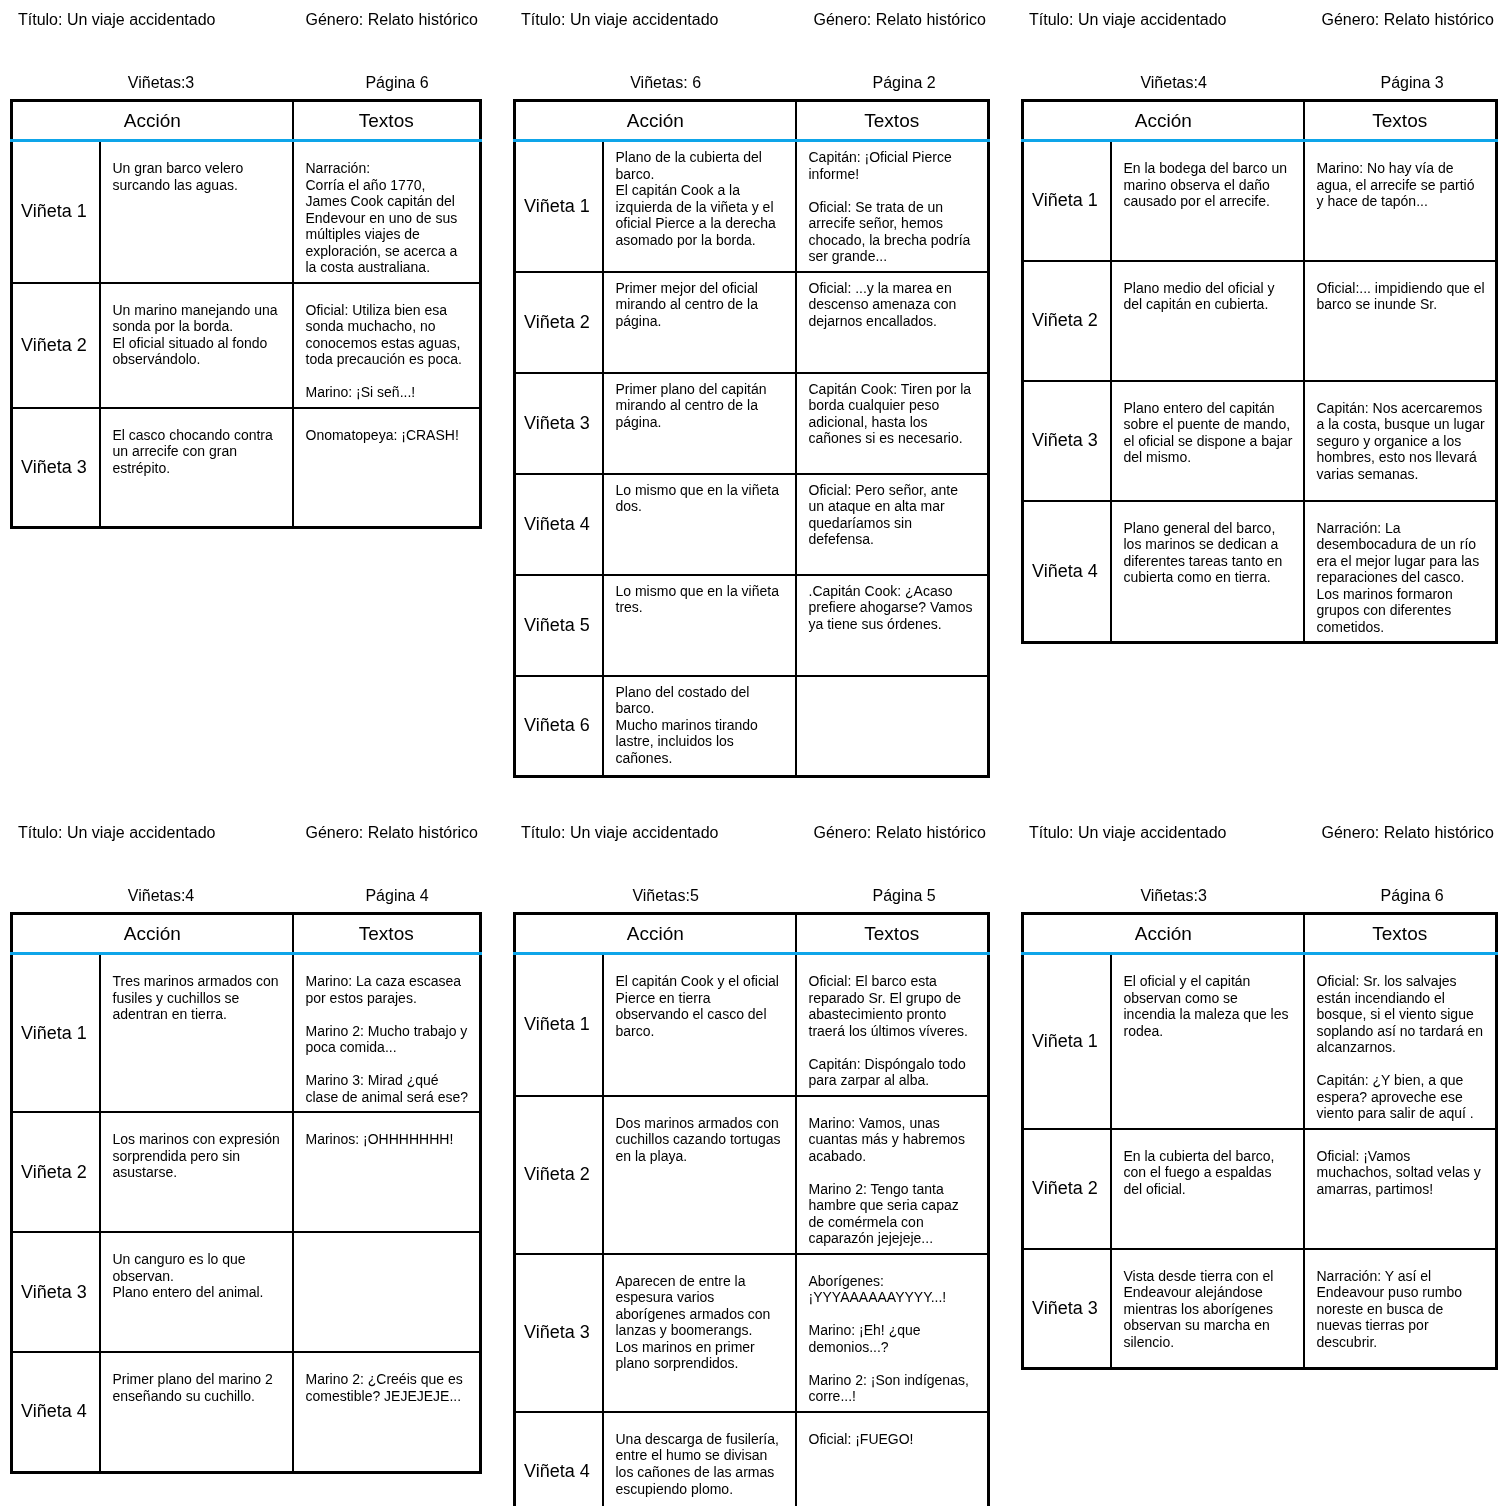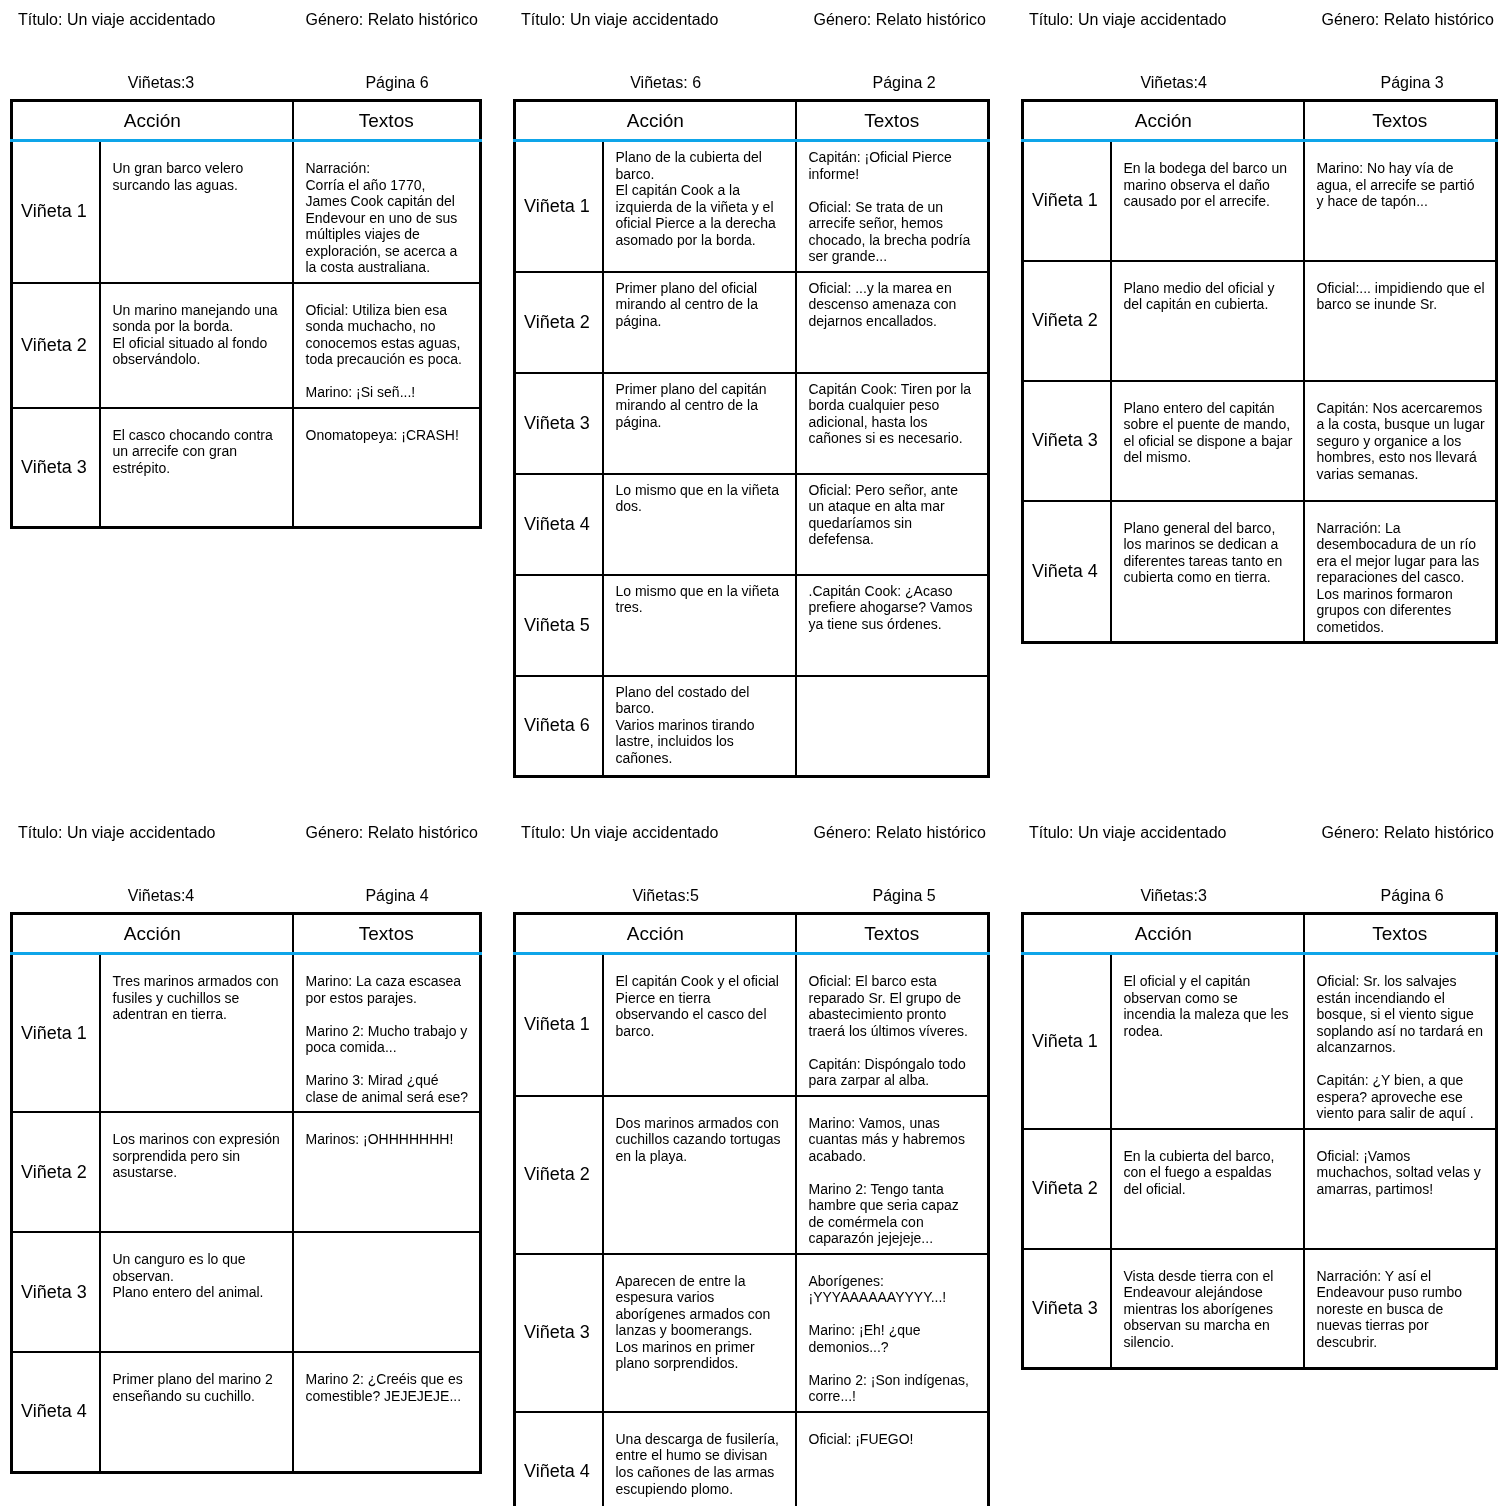--- a/index.html
+++ b/index.html
@@ -142,42 +142,42 @@
           <tr>
             <th class="vlabel">Viñeta 1</th>
             <td>Plano de la cubierta del barco.
 El capitán Cook a la izquierda de la viñeta y el oficial Pierce a la derecha asomado por la borda.</td>
             <td>Capitán: ¡Oficial Pierce  informe!
 
 Oficial: Se trata de un arrecife señor, hemos chocado, la brecha podría ser grande...</td>
           </tr>
           <tr>
             <th class="vlabel">Viñeta 2</th>
-            <td>Primer plano del oficial mirando al centro de la página.</td>
+            <td>Primer mejor del oficial mirando al centro de la página.</td>
             <td>Oficial: ...y la marea en descenso amenaza con dejarnos encallados.</td>
           </tr>
           <tr>
             <th class="vlabel">Viñeta 3</th>
             <td>Primer plano del capitán mirando al centro de la página.</td>
             <td>Capitán Cook: Tiren por la borda cualquier peso adicional, hasta los cañones si es necesario.</td>
           </tr>
           <tr>
             <th class="vlabel">Viñeta 4</th>
             <td>Lo mismo que en la viñeta dos.</td>
             <td>Oficial: Pero señor, ante un ataque en alta mar quedaríamos sin defefensa.</td>
           </tr>
           <tr>
             <th class="vlabel">Viñeta 5</th>
             <td>Lo mismo que en la viñeta tres.</td>
             <td>.Capitán Cook: ¿Acaso prefiere ahogarse? Vamos ya tiene sus órdenes.</td>
           </tr>
           <tr>
             <th class="vlabel">Viñeta 6</th>
             <td>Plano del costado del barco.
-Varios marinos tirando lastre, incluidos los cañones.</td>
+Mucho marinos tirando lastre, incluidos los cañones.</td>
             <td></td>
           </tr>
         </tbody>
     </table>
   </section>
 
   <section class="sheet">
     <div class="titlebar">
       <span>Título: Un viaje accidentado</span>
       <span>Género: Relato histórico</span>

